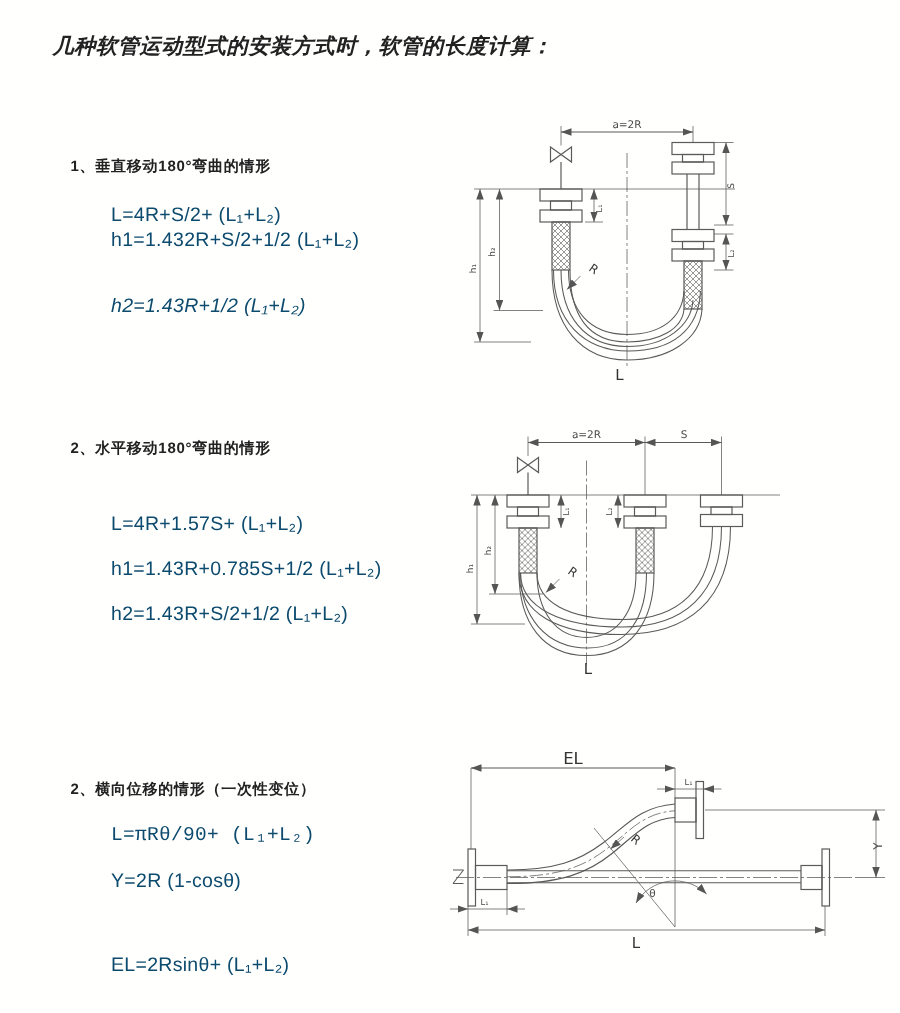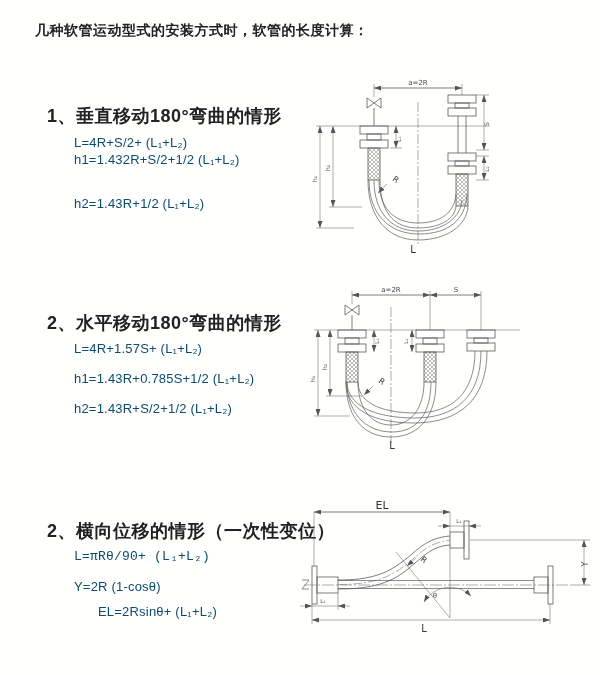--- a/index.html
+++ b/index.html
@@ -5,46 +5,46 @@
   html,body{margin:0;padding:0;}
   body{
     width:600px;height:675px;
     background:#fffffe;
     font-family:"Liberation Sans","DejaVu Sans",sans-serif;
     color:#222;
     position:relative;
     overflow:hidden;
   }
   .abs{position:absolute;white-space:nowrap;}
-  .doc-title{left:35px;top:22px;font-size:14px;font-weight:bold;letter-spacing:.5px;}
-  .sec-heading{font-size:18px;font-weight:bold;letter-spacing:.5px;}
+  .doc-title{left:35px;top:22px;font-size:14px;font-weight:bold;letter-spacing:.5px;font-style:italic;}
+  .sec-heading{font-size:10px;font-weight:bold;letter-spacing:.5px;}
   .formula{font-size:13px;font-weight:400;color:#0c4a6e;letter-spacing:.2px;}
   svg{position:absolute;overflow:visible;}
   svg text{font-family:"DejaVu Sans","Liberation Sans",sans-serif;fill:#4a4a4a;}
   .lbl-big{fill:#333;}
 </style>
 </head>
 <body>
 
 <div class="abs doc-title">几种软管运动型式的安装方式时，软管的长度计算：</div>
 
 <div class="abs sec-heading" style="left:47px;top:104px;">1、垂直移动180°弯曲的情形</div>
 <div class="abs formula" style="left:74px;top:135px;">L=4R+S/2+ (L₁+L₂)</div>
 <div class="abs formula" style="left:74px;top:152px;">h1=1.432R+S/2+1/2 (L₁+L₂)</div>
-<div class="abs formula" style="left:74px;top:196px;">h2=1.43R+1/2 (L₁+L₂)</div>
-
-<div class="abs sec-heading" style="left:47px;top:311px;">2、水平移动180°弯曲的情形</div>
+<div class="abs formula" style="left:74px;top:196px;font-style:italic;">h2=1.43R+1/2 (L₁+L₂)</div>
+
+<div class="abs sec-heading" style="left:47px;top:292px;">2、水平移动180°弯曲的情形</div>
 <div class="abs formula" style="left:74px;top:341px;">L=4R+1.57S+ (L₁+L₂)</div>
 <div class="abs formula" style="left:74px;top:371px;">h1=1.43R+0.785S+1/2 (L₁+L₂)</div>
 <div class="abs formula" style="left:74px;top:401px;text-align:right;">h2=1.43R+S/2+1/2 (L₁+L₂)</div>
 
 <div class="abs sec-heading" style="left:47px;top:519px;">2、横向位移的情形（一次性变位）</div>
 <div class="abs formula" style="left:74px;top:549px;font-family:Liberation Mono, monospace;">L=πRθ/90+ (L₁+L₂)</div>
 <div class="abs formula" style="left:74px;top:579px;">Y=2R (1-cosθ)</div>
-<div class="abs formula" style="left:74px;top:604px;margin-left:24px;">EL=2Rsinθ+ (L₁+L₂)</div>
+<div class="abs formula" style="left:74px;top:635px;">EL=2Rsinθ+ (L₁+L₂)</div>
 
 <svg style="left:312px;top:76px;" width="280" height="180" viewBox="0 0 280 180">
   <defs>
     <marker id="arr1" markerUnits="userSpaceOnUse" markerWidth="7" markerHeight="5" refX="7" refY="2.5" orient="auto-start-reverse">
       <path d="M0,0 L7,2.5 L0,5 z" fill="#555"></path>
     </marker>
     <pattern id="br1" patternUnits="userSpaceOnUse" width="4" height="4">
       <path d="M0 0L4 4M4 0L0 4" stroke="#777" stroke-width="0.5"></path>
     </pattern>
   </defs>

